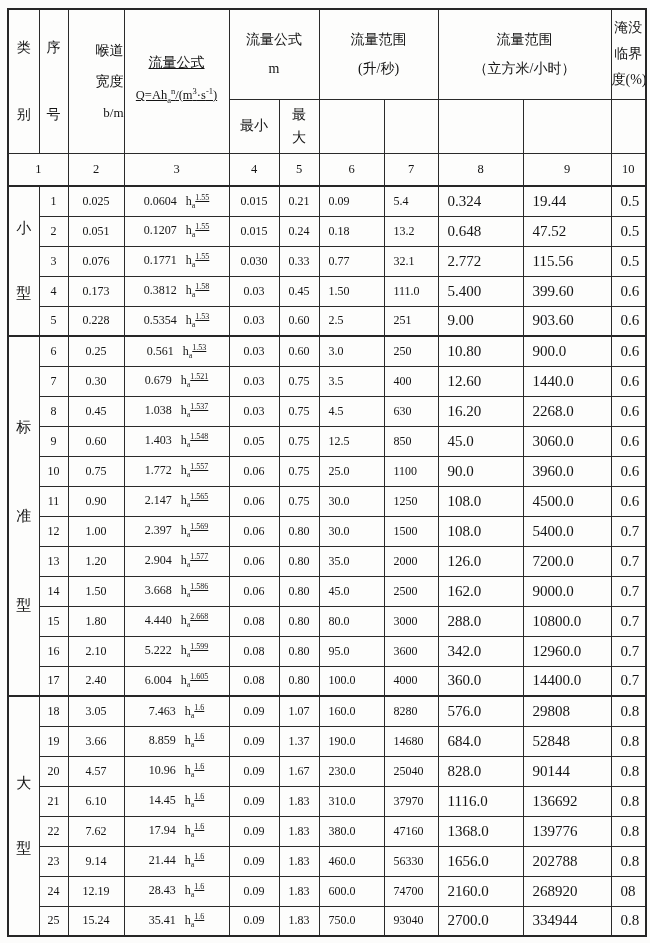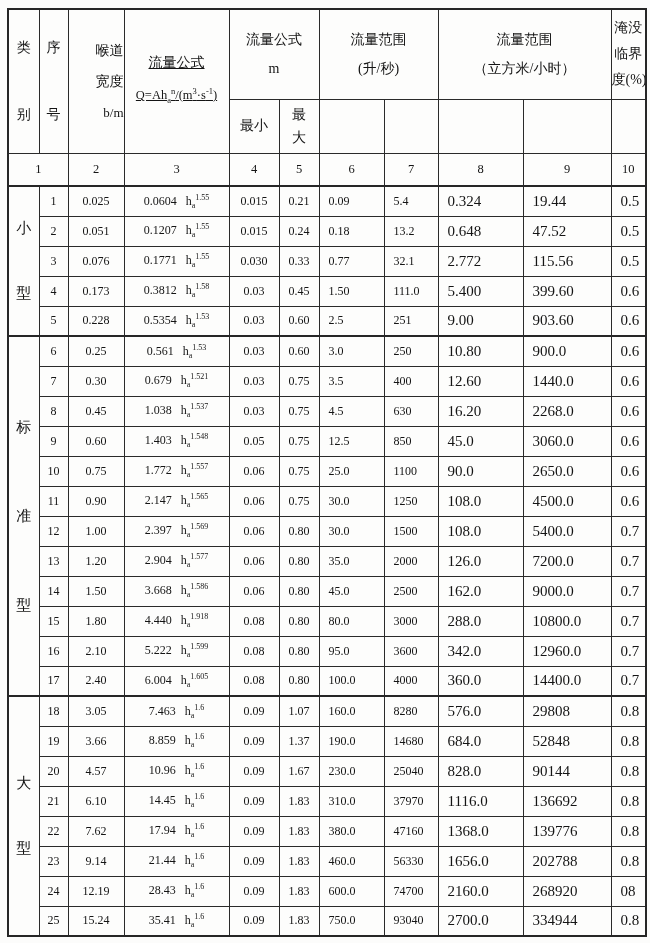--- a/index.html
+++ b/index.html
@@ -49,21 +49,21 @@
 
   .h-max span { display:block; line-height: 23px; }
 
   
   tbody td { height: 30px; font-size: 12px; }
   tbody td.lg { font-size: 15px; }
   td.al { text-align: left; padding-left: 9px; }
 
   .c-formula .hterm { margin-left: 9px; }
   .c-formula sub { font-size: 8px; }
-  .c-formula sup { font-size: 8px; }
+  .c-formula sup { font-size: 8px; text-decoration: underline; }
 
   .group-label {
     font-size: 15px;
   }
   .group-label .stack {
     display: flex;
     flex-direction: column;
     align-items: center;
     justify-content: center;
   }
@@ -275,21 +275,21 @@
         </tr>
         <tr>
           <td>10</td>
           <td>0.75</td>
           <td class="c-formula"><span>1.772</span><span class="hterm">h<sub>a</sub><sup>1.557</sup></span></td>
           <td>0.06</td>
           <td>0.75</td>
           <td class="al">25.0</td>
           <td class="al">1100</td>
           <td class="al lg">90.0</td>
-          <td class="al lg">2650.0</td>
+          <td class="al lg">3960.0</td>
           <td class="al lg">0.6</td>
         </tr>
         <tr>
           <td>11</td>
           <td>0.90</td>
           <td class="c-formula"><span>2.147</span><span class="hterm">h<sub>a</sub><sup>1.565</sup></span></td>
           <td>0.06</td>
           <td>0.75</td>
           <td class="al">30.0</td>
           <td class="al">1250</td>
@@ -329,21 +329,21 @@
           <td>0.80</td>
           <td class="al">45.0</td>
           <td class="al">2500</td>
           <td class="al lg">162.0</td>
           <td class="al lg">9000.0</td>
           <td class="al lg">0.7</td>
         </tr>
         <tr>
           <td>15</td>
           <td>1.80</td>
-          <td class="c-formula"><span>4.440</span><span class="hterm">h<sub>a</sub><sup>1.918</sup></span></td>
+          <td class="c-formula"><span>4.440</span><span class="hterm">h<sub>a</sub><sup>2.668</sup></span></td>
           <td>0.08</td>
           <td>0.80</td>
           <td class="al">80.0</td>
           <td class="al">3000</td>
           <td class="al lg">288.0</td>
           <td class="al lg">10800.0</td>
           <td class="al lg">0.7</td>
         </tr>
         <tr>
           <td>16</td>

